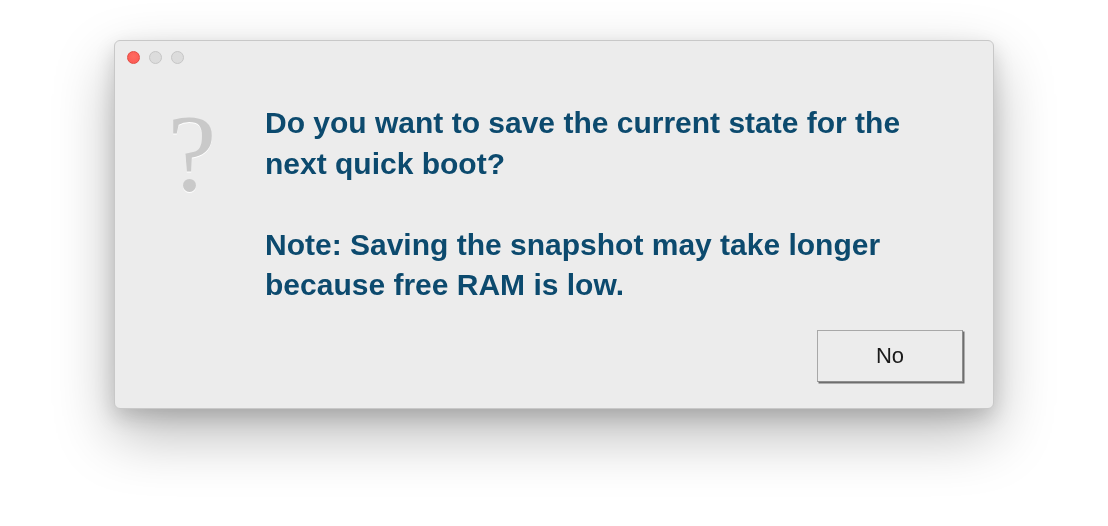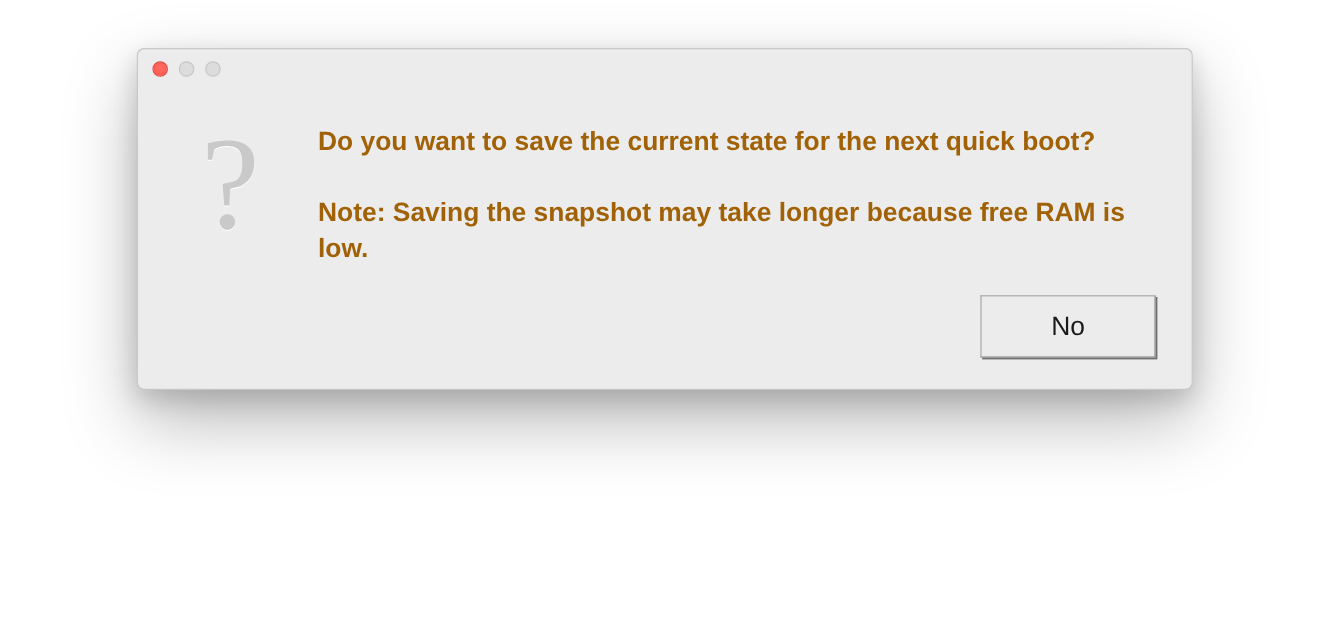--- a/index.html
+++ b/index.html
@@ -66,24 +66,24 @@
       font-weight: 400;
       color: #c9c9c9;
       text-shadow: 0 1px 0 #ffffff;
       user-select: none;
     }
     .message-area {
       flex: 1 1 auto;
       padding-top: 2px;
     }
     .message-text {
-      font-size: 22px;
+      font-size: 30px;
       line-height: 1.35;
       font-weight: 700;
-      color: #a16207;
+      color: #0c4a6e;
       white-space: pre-line;
     }
     .button-row {
       display: flex;
       justify-content: flex-end;
       gap: 18px;
       padding: 4px 30px 26px 30px;
     }
     .dlg-button {
       width: 146px;

